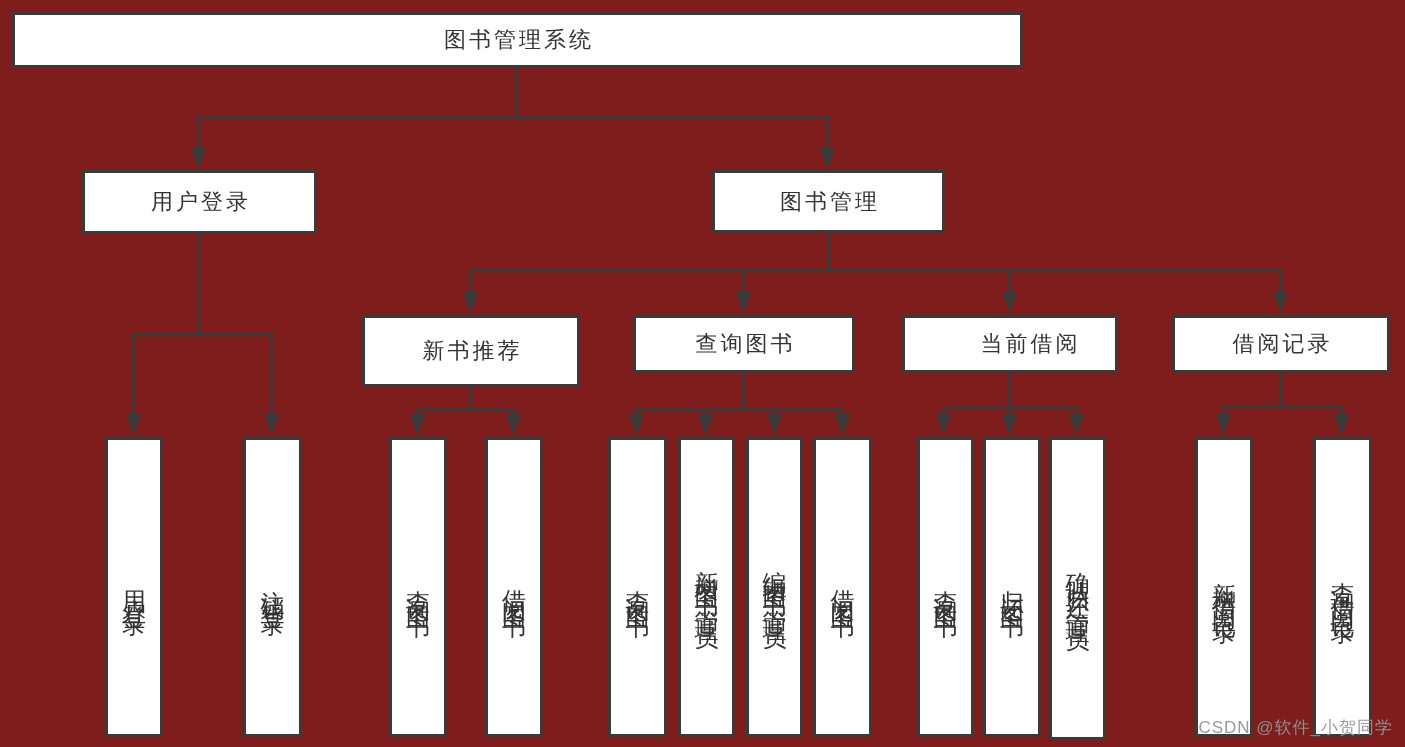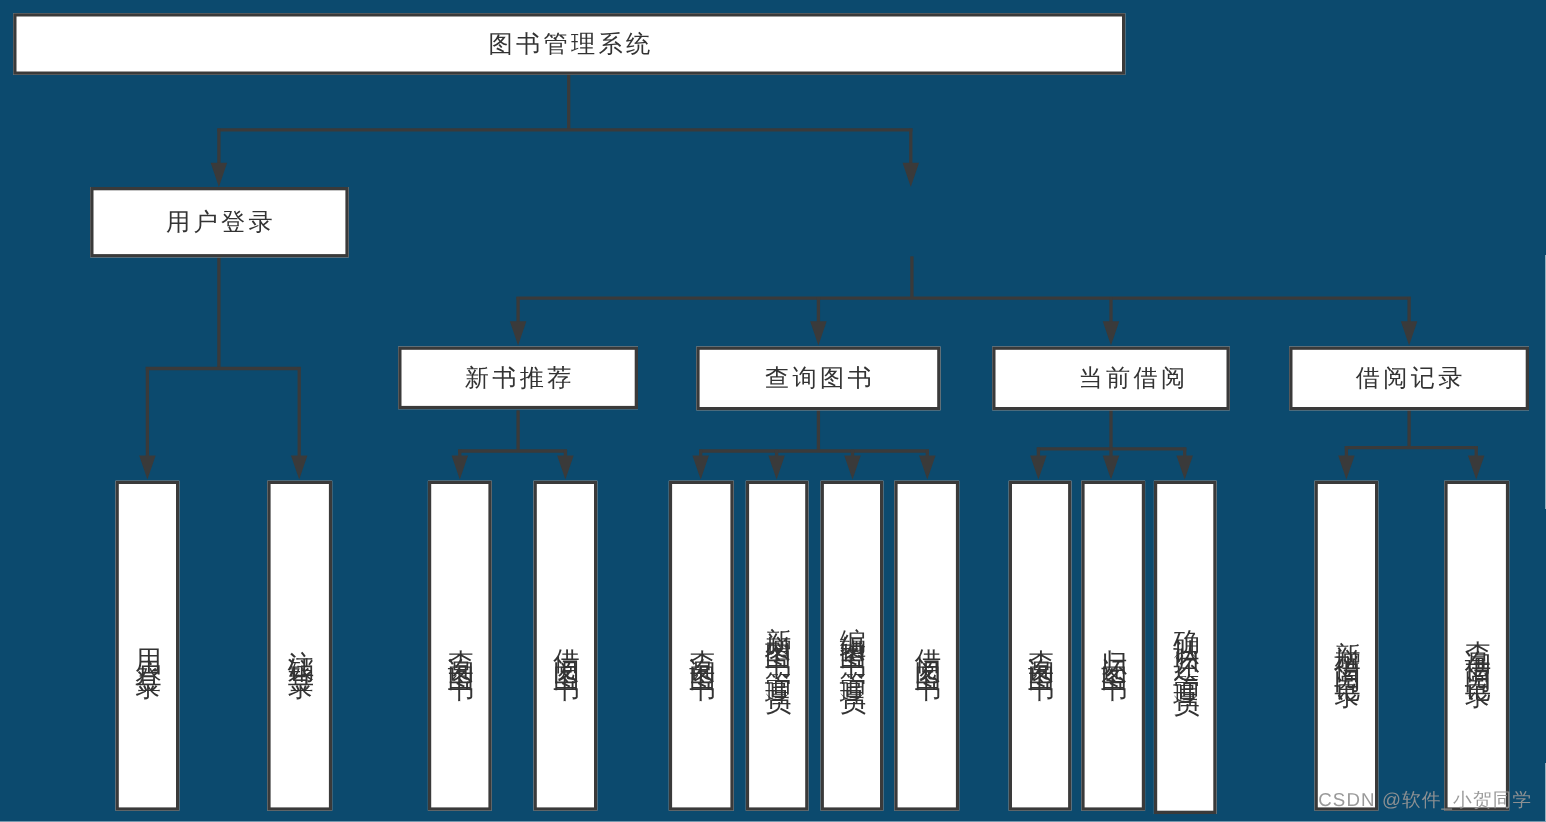--- a/index.html
+++ b/index.html
@@ -8,21 +8,21 @@
     background: #ffffff;
     width: 1405px;
     height: 747px;
     overflow: hidden;
     font-family: "Liberation Sans", "DejaVu Sans", sans-serif;
   }
   .stage {
     position: relative;
     width: 1405px;
     height: 747px;
-    background: #0c4a6e;
+    background: #7f1d1d;
     text-decoration: underline;
   }
   .connectors {
     position: absolute;
     left: 0; top: 0;
     width: 1405px; height: 747px;
     z-index: 1;
   }
   .node {
     position: absolute;
@@ -45,21 +45,21 @@
     font-size: 24px;
     letter-spacing: 8px;
     text-indent: 0;
     white-space: normal;
     line-height: 1;
   }
   
   #n-root   { left: 12px;   top: 12px;  width: 1011px; height: 56px; }
   #n-login  { left: 82px;   top: 170px; width: 235px;  height: 64px; }
   #n-mgmt   { left: 712px;  top: 170px; width: 233px;  height: 63px; }
-  #n-newrec { left: 362px;  top: 315px; width: 218px;  height: 57px; }
+  #n-newrec { left: 362px;  top: 315px; width: 218px;  height: 72px; }
   #n-borrow { left: 633px;  top: 315px; width: 222px;  height: 58px; }
   #n-curr   { left: 902px;  top: 315px; width: 216px;  height: 58px; padding-left: 38px; }
   #n-record { left: 1172px; top: 315px; width: 218px;  height: 58px; }
   #l-ulogin { left: 105px;  top: 437px; width: 58px; height: 300px; }
   #l-logout { left: 243px;  top: 437px; width: 59px; height: 300px; }
   #l-qbook1 { left: 389px;  top: 437px; width: 58px; height: 300px; }
   #l-bbook1 { left: 485px;  top: 437px; width: 58px; height: 300px; }
   #l-qbook2 { left: 608px;  top: 437px; width: 59px; height: 300px; }
   #l-abook  { left: 678px;  top: 437px; width: 57px; height: 300px; }
   #l-ebook  { left: 746px;  top: 437px; width: 57px; height: 300px; }
@@ -148,20 +148,21 @@
       <path d="M1002.5 414 L1017.5 414 L1010 436 Z"></path>
       <path d="M1069.5 414 L1084.5 414 L1077 436 Z"></path>
       <path d="M1216.5 414 L1231.5 414 L1224 436 Z"></path>
       <path d="M1334.5 414 L1349.5 414 L1342 436 Z"></path>
     </g>
   </svg>
 
   <div class="node" id="n-root">图书管理系统</div>
 
   <div class="node" id="n-login">用户登录</div>
+  <div class="node" id="n-mgmt">图书管理</div>
 
   <div class="node" id="n-newrec">新书推荐</div>
   <div class="node" id="n-borrow">查询图书</div>
   <div class="node" id="n-curr">当前借阅</div>
   <div class="node" id="n-record">借阅记录</div>
 
   <div class="node leaf" id="l-ulogin">用户登录</div>
   <div class="node leaf" id="l-logout">注销登录</div>
 
   <div class="node leaf" id="l-qbook1">查询图书</div>

